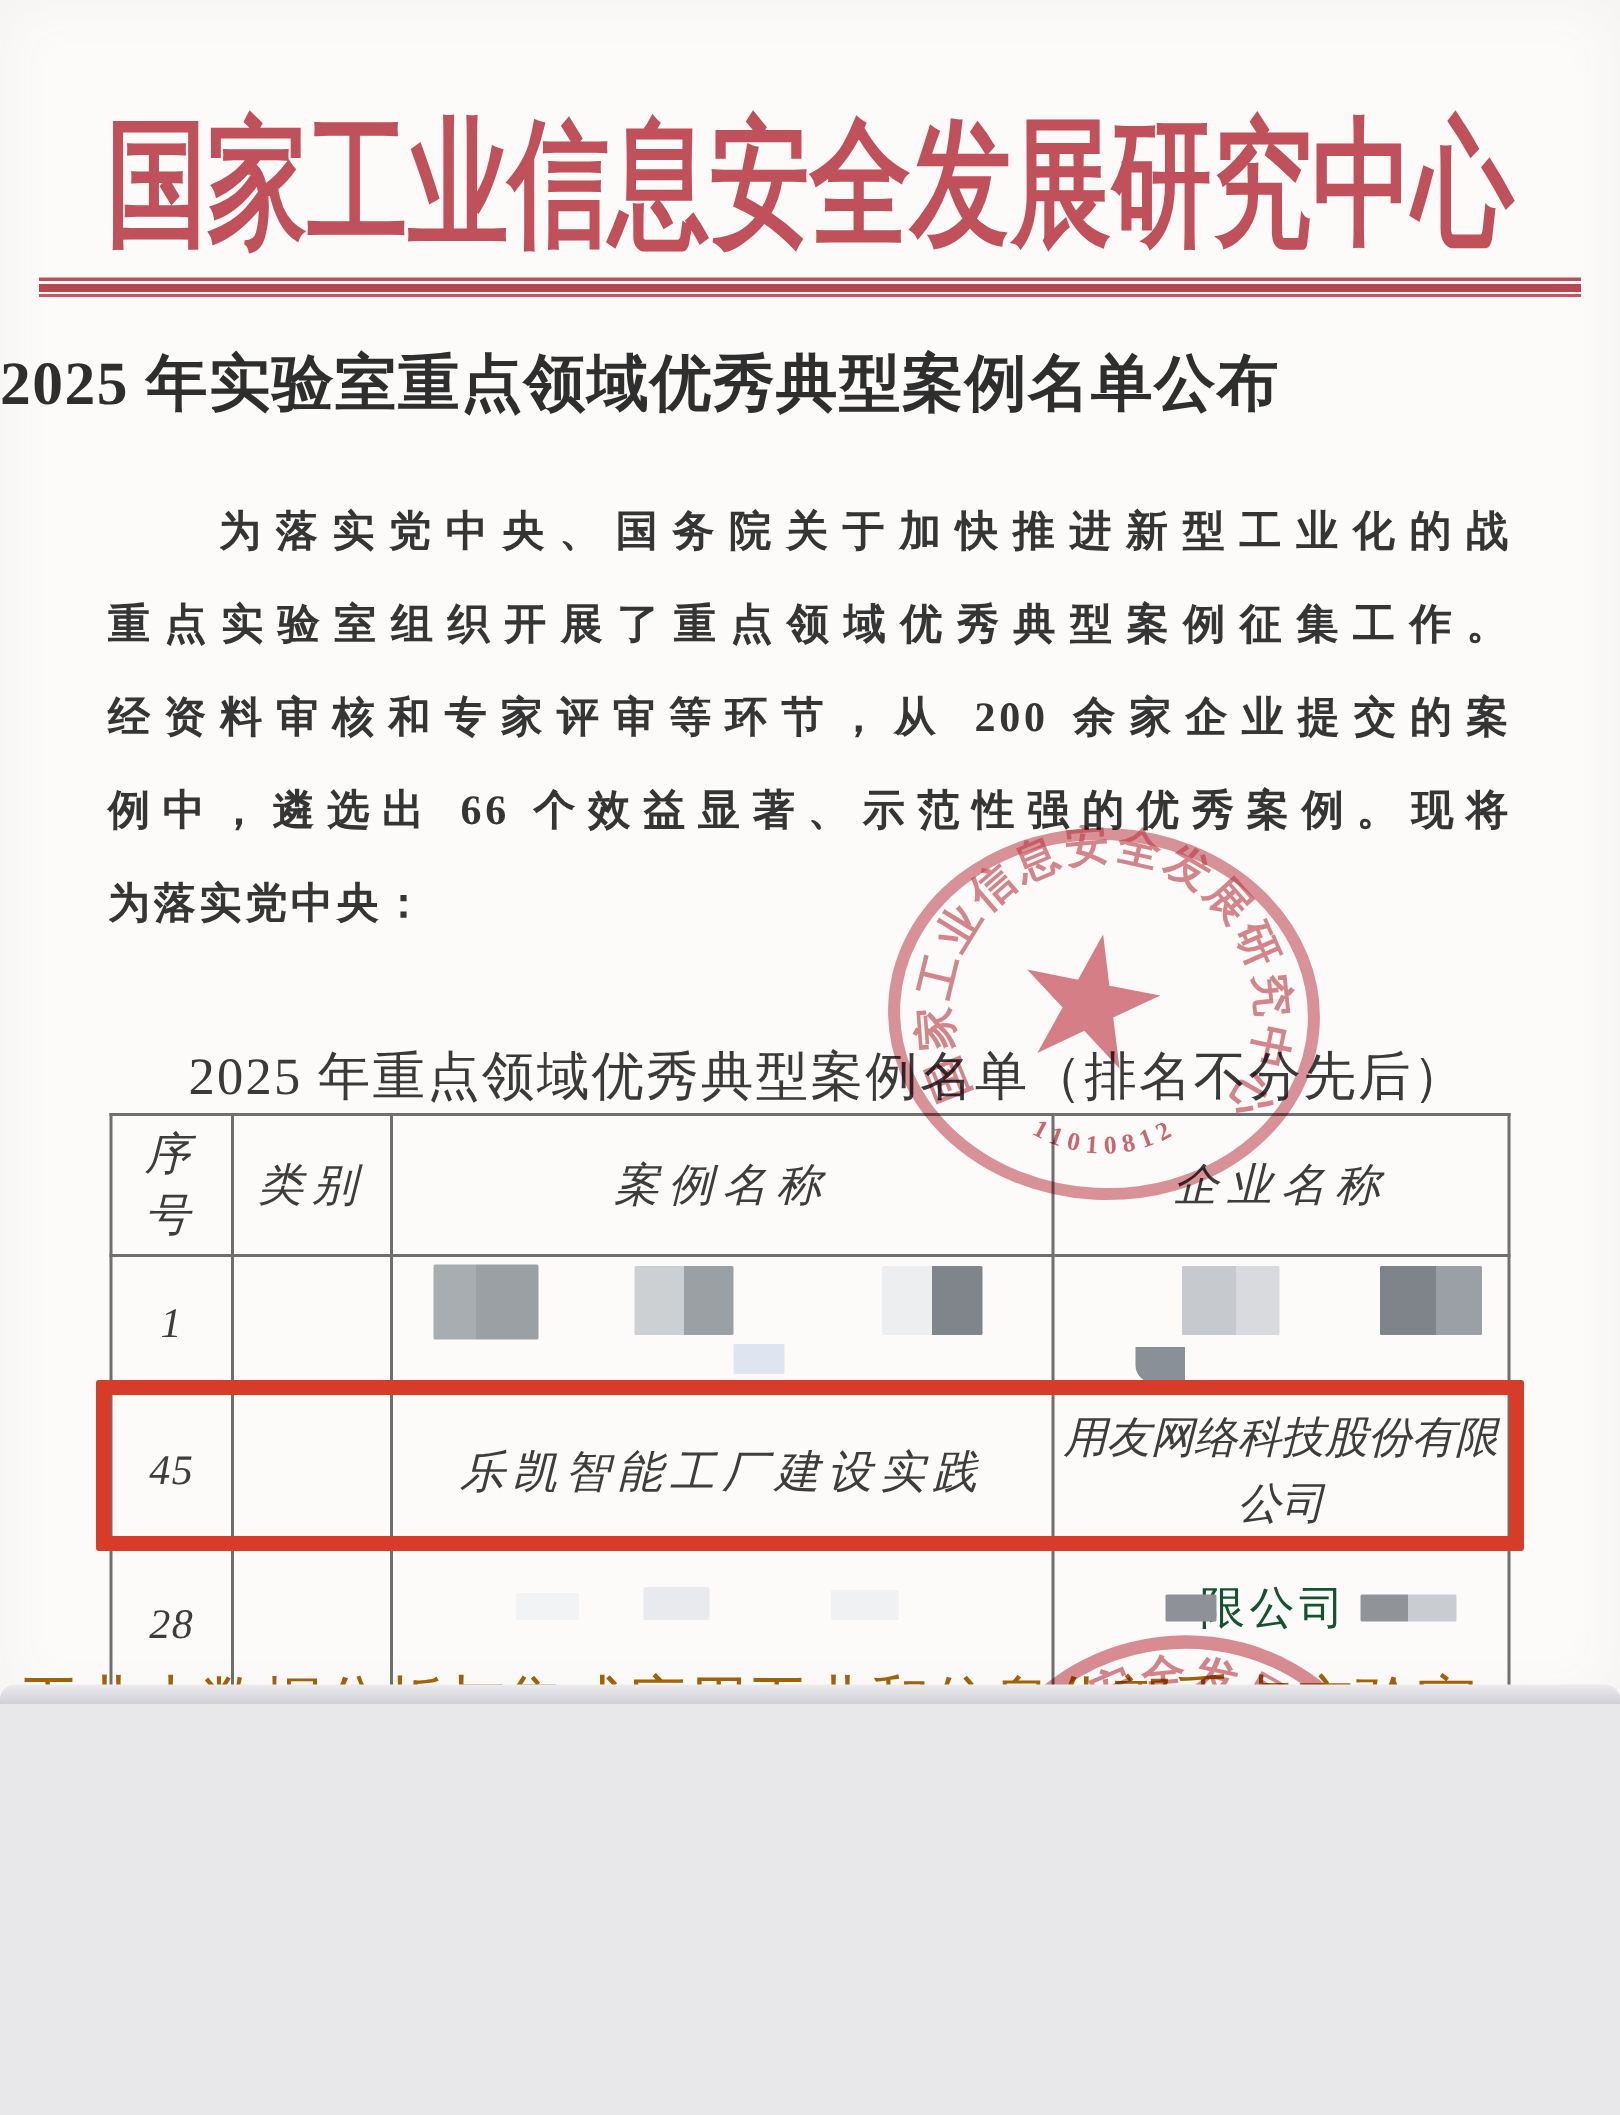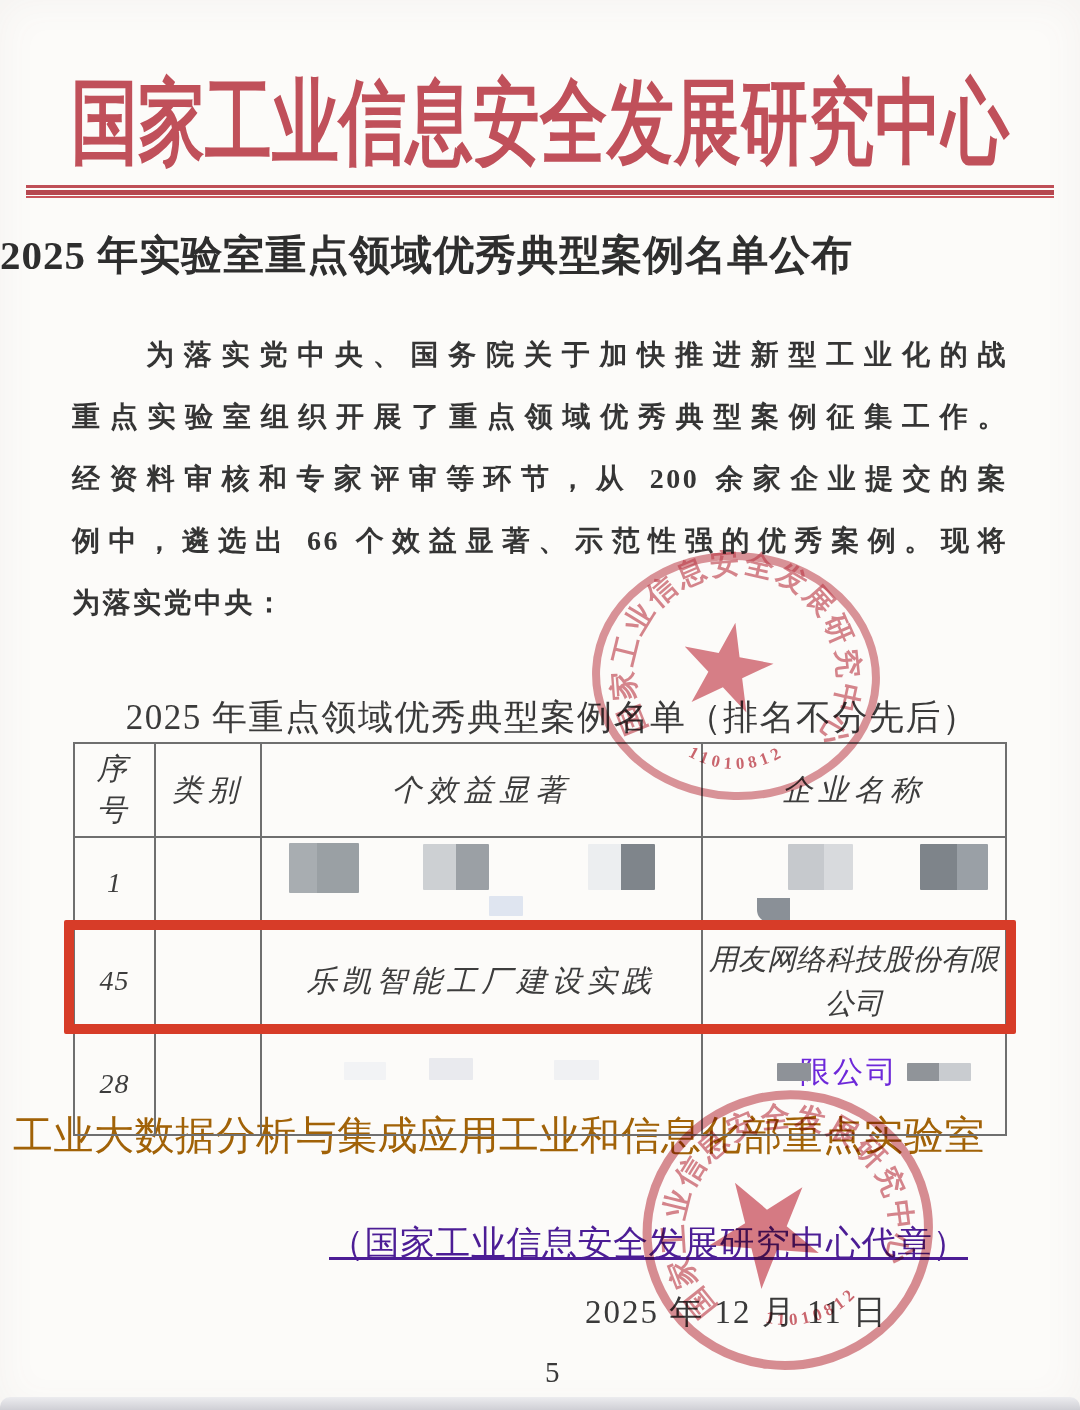--- a/index.html
+++ b/index.html
@@ -1,17 +1,17 @@
 <!DOCTYPE html>
 <html><head>
 <meta charset="utf-8">
 <style>
   html,body{margin:0;padding:0;background:#e8e8ea;}
   .page{
-    position:relative;width:1080px;height:1410px;margin:0 auto;
+    position:relative;width:1080px;height:1136px;margin:0 auto;
     background:#fcfbf9;overflow:hidden;
     font-family:"Liberation Serif","DejaVu Serif",serif;
     box-shadow:inset 0 0 40px rgba(120,110,100,0.06);
   }
   
   .letterhead{
     position:absolute;top:60px;left:0;width:100%;height:108px;
     text-align:center;font-size:67px;font-weight:bold;color:#c0505a;
     transform:scaleY(1.38);transform-origin:50% 0;
     letter-spacing:0;white-space:nowrap;
@@ -59,21 +59,21 @@
   .highlight-box{
     position:absolute;left:64px;top:920px;width:952px;height:114px;
     border:10px solid #d73c28;z-index:4;pointer-events:none;
     box-sizing:border-box;border-radius:2px;
   }
   
   .redact{position:absolute;z-index:2;border-radius:1px;}
   
   .frag-66{
     position:absolute;left:800px;top:1052px;z-index:1;
-    font-size:30px;color:#6d28d9;letter-spacing:3px;
+    font-size:30px;color:#14532d;letter-spacing:3px;
   }
   
   .sig1{position:absolute;top:1108px;right:95px;font-size:40px;color:#a16207;letter-spacing:0.5px;white-space:nowrap;}
   .sig2{position:absolute;top:1220px;right:112px;font-size:35px;color:#4c1d95;letter-spacing:0.5px;white-space:nowrap;text-decoration:underline;}
   .date-line{position:absolute;top:1290px;left:585px;font-size:33px;color:#3a3a3a;letter-spacing:2px;white-space:nowrap;}
   .page-number{position:absolute;top:1356px;left:545px;font-size:29px;color:#3a3a3a;}
   
   .stamp{position:absolute;z-index:5;mix-blend-mode:multiply;pointer-events:none;}
   .stamp-1{left:588px;top:550px;}
   .stamp-2{left:638px;top:1086px;}
@@ -111,21 +111,21 @@
     <colgroup>
       <col style="width:81px">
         <col style="width:106px">
         <col style="width:441px">
         <col style="width:304px">
     </colgroup>
     <tbody>
         <tr style="height:94px">
       <th>序号</th>
       <th>类别</th>
-      <th>个效益显著</th>
+      <th>案例名称</th>
       <th>企业名称</th>
     </tr>
     <tr style="height:92px">
       <td class="num">1</td>
       <td></td>
       <td></td>
       <td></td>
     </tr>
     <tr style="height:104px">
       <td class="num">45</td>

